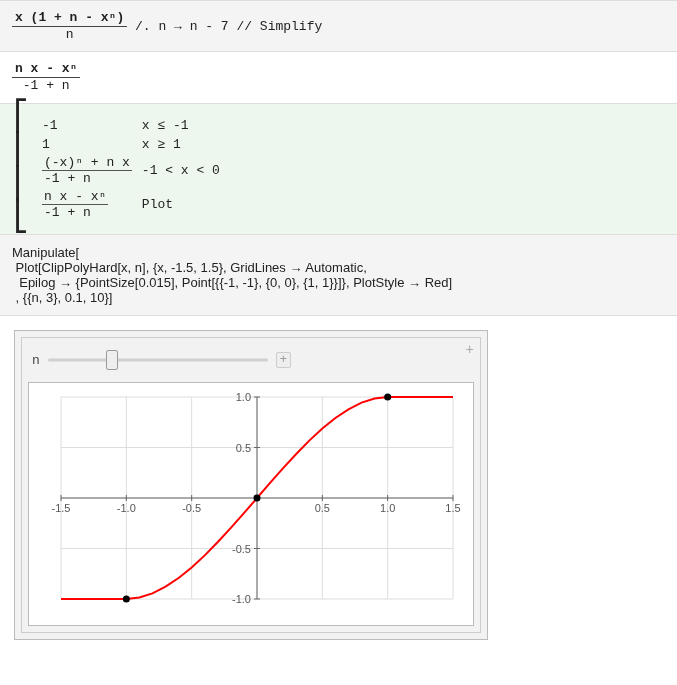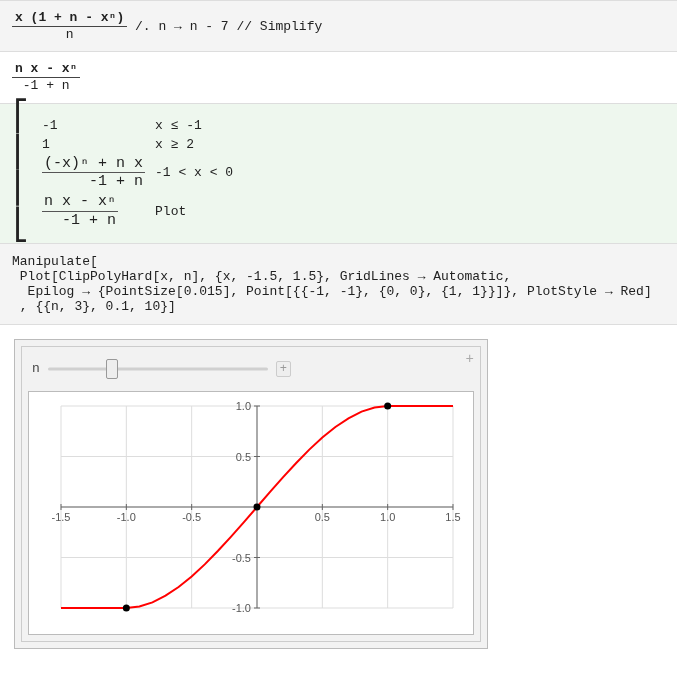--- a/index.html
+++ b/index.html
@@ -24,38 +24,38 @@
 
   .frac {
     display: inline-block;
     vertical-align: middle;
     text-align: center;
     line-height: 1.05;
   }
   .frac .num { display: block; padding: 0 3px 1px; font-weight: bold; }
   .frac .den { display: block; border-top: 1px solid #444; padding: 1px 3px 0; }
 
-  .codeblock { white-space: pre; font-family: Liberation Mono, monospace; }
+  .codeblock { white-space: pre; font-family: Liberation Sans, sans-serif; }
 
   .brace-table { display: flex; align-items: stretch; }
   .brace-col {
     width: 14px;
     display: flex; flex-direction: column; justify-content: space-between;
     font-size: 30px; line-height: 0.33;
     padding-right: 6px;
   }
   .pw-table { display: table; border-collapse: separate; border-spacing: 10px 4px; }
   .pw-row   { display: table-row; }
   .pw-cell  { display: table-cell; vertical-align: middle; white-space: nowrap; }
 
   .sfrac {
     display: inline-block;
     vertical-align: middle;
-    text-align: right;
-    font-size: 15px;
+    text-align: left;
+    font-size: 13px;
     line-height: 1.05;
   }
   .sfrac .num { display: block; padding: 0 2px 1px; }
   .sfrac .den { display: block; border-top: 1px solid #555; padding: 1px 2px 0; }
 
   
   .manip-outer  { border: 1px solid #bbb; background: #f2f2f2; padding: 6px; width: 460px; }
   .manip-inner  { border: 1px solid #ccc; background: #f2f2f2; padding: 6px; position: relative; }
   .widget-plus  {
     position: absolute; top: 4px; right: 6px;
@@ -113,21 +113,21 @@
         <span>⎢</span>
         <span>⎣</span>
     </span>
     <span class="pw-table">
       <span class="pw-row">
         <span class="pw-cell">-1</span>
         <span class="pw-cell">x ≤ -1</span>
       </span>
       <span class="pw-row">
         <span class="pw-cell">1</span>
-        <span class="pw-cell">x ≥ 2</span>
+        <span class="pw-cell">x ≥ 1</span>
       </span>
       <span class="pw-row">
         <span class="pw-cell">
           <span class="sfrac">
             <span class="num">(-x)ⁿ + n x</span>
             <span class="den">-1 + n</span>
           </span>
         </span>
         <span class="pw-cell">-1 &lt; x &lt; 0</span>
       </span>

